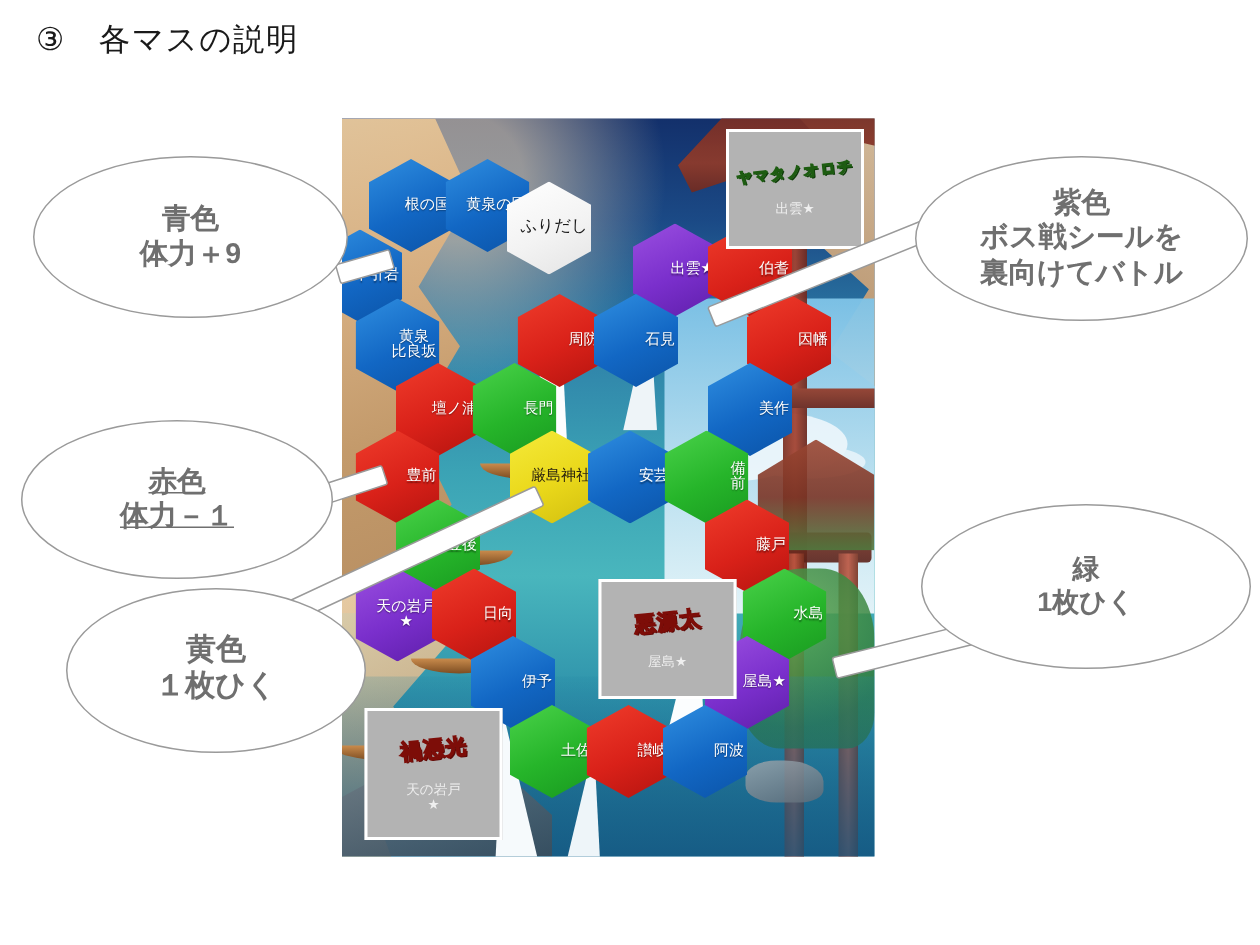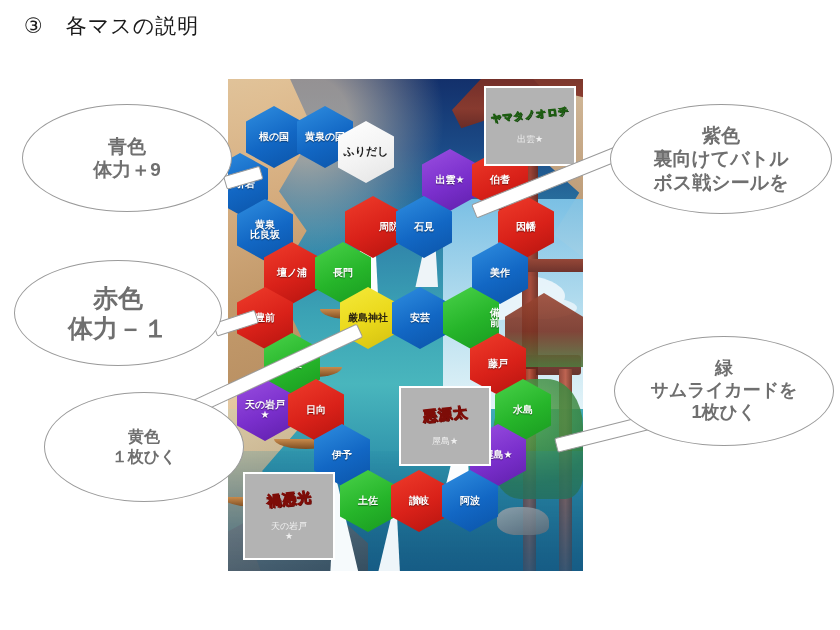--- a/index.html
+++ b/index.html
@@ -82,23 +82,23 @@
     background:#fbfdfe;clip-path:polygon(84% 0,100% 100%,0 100%);}
   #sail4{left:102px;top:396px;width:30px;height:104px;
     background:#f6fafc;clip-path:polygon(18% 0,100% 100%,0 100%);}
   #sail5{left:150px;top:418px;width:22px;height:76px;
     background:#eef5f9;clip-path:polygon(82% 0,100% 100%,0 100%);}
 
   
   .hex{
     position:absolute;width:56px;height:62px;
     clip-path:polygon(50% 0%,100% 25%,100% 75%,50% 100%,0% 75%,0% 25%);
-    display:flex;align-items:center;justify-content:center;
+    display:flex;align-items:center;justify-content:flex-end;
     text-align:center;line-height:1.05;
-    font-size:10px;font-weight:700;color:#ffffff;
+    font-size:10px;font-weight:400;color:#ffffff;
     text-shadow:0 1px 1px rgba(0,0,0,.45);
     box-sizing:border-box;
   }
   .hex > span{display:block;padding:0 2px;}
   .hex.blue  {background:linear-gradient(155deg,#2f8ee0 0%,#1267c4 55%,#0b54a8 100%);}
   .hex.red   {background:linear-gradient(155deg,#ef3c2b 0%,#d92119 55%,#b5140f 100%);}
   .hex.green {background:linear-gradient(155deg,#4ad24a 0%,#26b52a 55%,#199a20 100%);}
   .hex.yellow{background:linear-gradient(155deg,#f5ea3a 0%,#ead81a 55%,#d2bf10 100%);color:#2b2410;text-shadow:none;}
   .hex.purple{background:linear-gradient(155deg,#9a4fe0 0%,#7a2fcc 55%,#5f1fab 100%);}
   .hex.white {background:linear-gradient(155deg,#ffffff 0%,#f3f3f3 55%,#e4e4e4 100%);color:#1a1a1a;text-shadow:none;font-size:11px;}
@@ -276,43 +276,42 @@
 <div class="callout">
   <div class="pointer" style="left:225px;top:176px;width:36px;height:12px;transform:rotate(-16deg);transform-origin:left center;border-radius:2px;"></div>
   <div class="bubble" style="left:22px;top:104px;width:210px;height:108px;font-size:19px;align-items:center;">
     <span>青色</span>
     <span>体力＋9</span>
   </div>
 </div>
 
 <div class="callout">
   <div class="pointer" style="left:215px;top:323px;width:42px;height:12px;transform:rotate(-18deg);transform-origin:left center;border-radius:2px;"></div>
-  <div class="bubble" style="left:14px;top:260px;width:208px;height:106px;font-size:25px;">
+  <div class="bubble" style="left:14px;top:280px;width:208px;height:106px;font-size:19px;text-decoration:underline;">
     <span>赤色</span>
     <span>体力－１</span>
   </div>
 </div>
 
 <div class="callout">
   <div class="pointer" style="left:186px;top:404px;width:190px;height:13px;transform:rotate(-25deg);transform-origin:left center;border-radius:2px;"></div>
-  <div class="bubble" style="left:44px;top:392px;width:200px;height:110px;font-size:16px;">
+  <div class="bubble" style="left:44px;top:392px;width:200px;height:110px;font-size:20px;font-family:Liberation Mono, monospace;">
     <span>黄色</span>
     <span>１枚ひく</span>
   </div>
 </div>
 
 <div class="callout">
   <div class="pointer" style="left:474px;top:204px;width:185px;height:13px;transform:rotate(-22deg);transform-origin:left center;border-radius:2px;"></div>
   <div class="bubble" style="left:610px;top:104px;width:222px;height:110px;font-size:19px;">
     <span>紫色</span>
+    <span>ボス戦シールを</span>
     <span>裏向けてバトル</span>
-    <span>ボス戦シールを</span>
   </div>
 </div>
 
 <div class="callout">
   <div class="pointer" style="left:556px;top:438px;width:110px;height:13px;transform:rotate(-14deg);transform-origin:left center;border-radius:2px;"></div>
   <div class="bubble" style="left:614px;top:336px;width:220px;height:110px;font-size:18px;">
     <span>緑</span>
-    <span>サムライカードを</span>
     <span>1枚ひく</span>
   </div>
 </div>
 
 </body></html>

